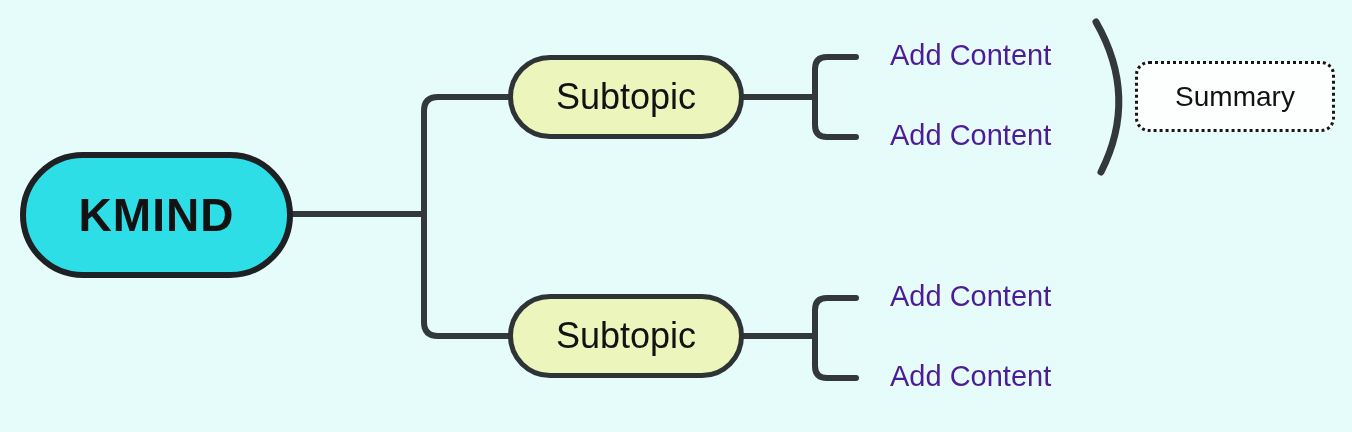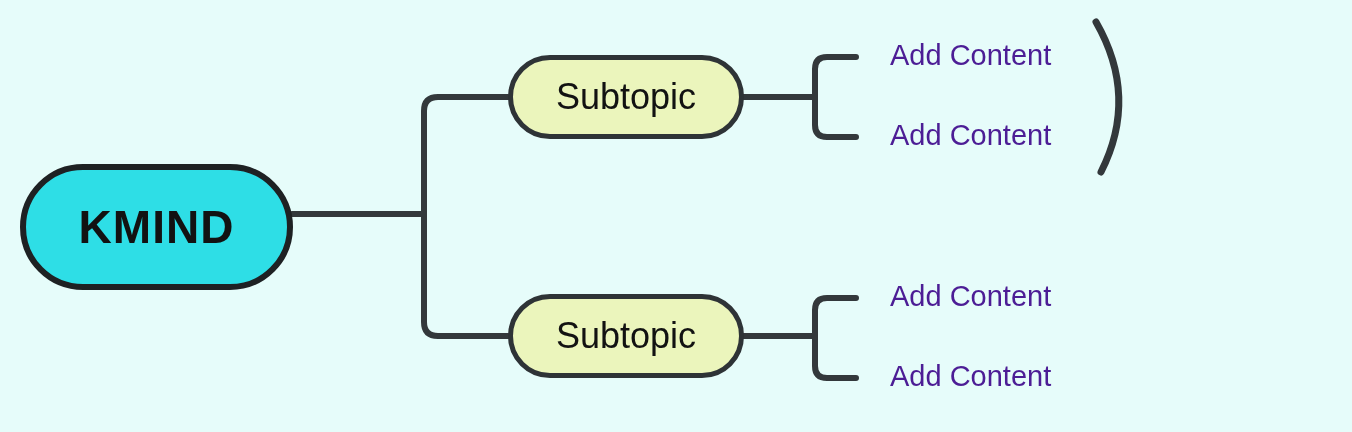--- a/index.html
+++ b/index.html
@@ -23,21 +23,21 @@
     position: absolute;
     display: flex;
     align-items: center;
     justify-content: center;
     color: #121212;
     cursor: pointer;
     white-space: nowrap;
   }
 
   .root-node {
-    left: 20px; top: 164px;
+    left: 20px; top: 152px;
     width: 273px; height: 126px;
     border: 6px solid #1e2123;
     border-radius: 63px;
     font-size: 46px;
     font-weight: bold;
     letter-spacing: 1px;
   }
 
   .subtopic-node {
     left: 508px;
@@ -107,14 +107,17 @@
   <div class="content-label content-2">
     <span>Add Content</span>
   </div>
   <div class="content-label content-3">
     <span>Add Content</span>
   </div>
   <div class="content-label content-4">
     <span>Add Content</span>
   </div>
 
+  <div class="node summary-node" style="background: rgb(253, 254, 254); border-color: rgb(20, 22, 24);">
+    <span>Summary</span>
+  </div>
 
 </div>
 
 </body></html>

